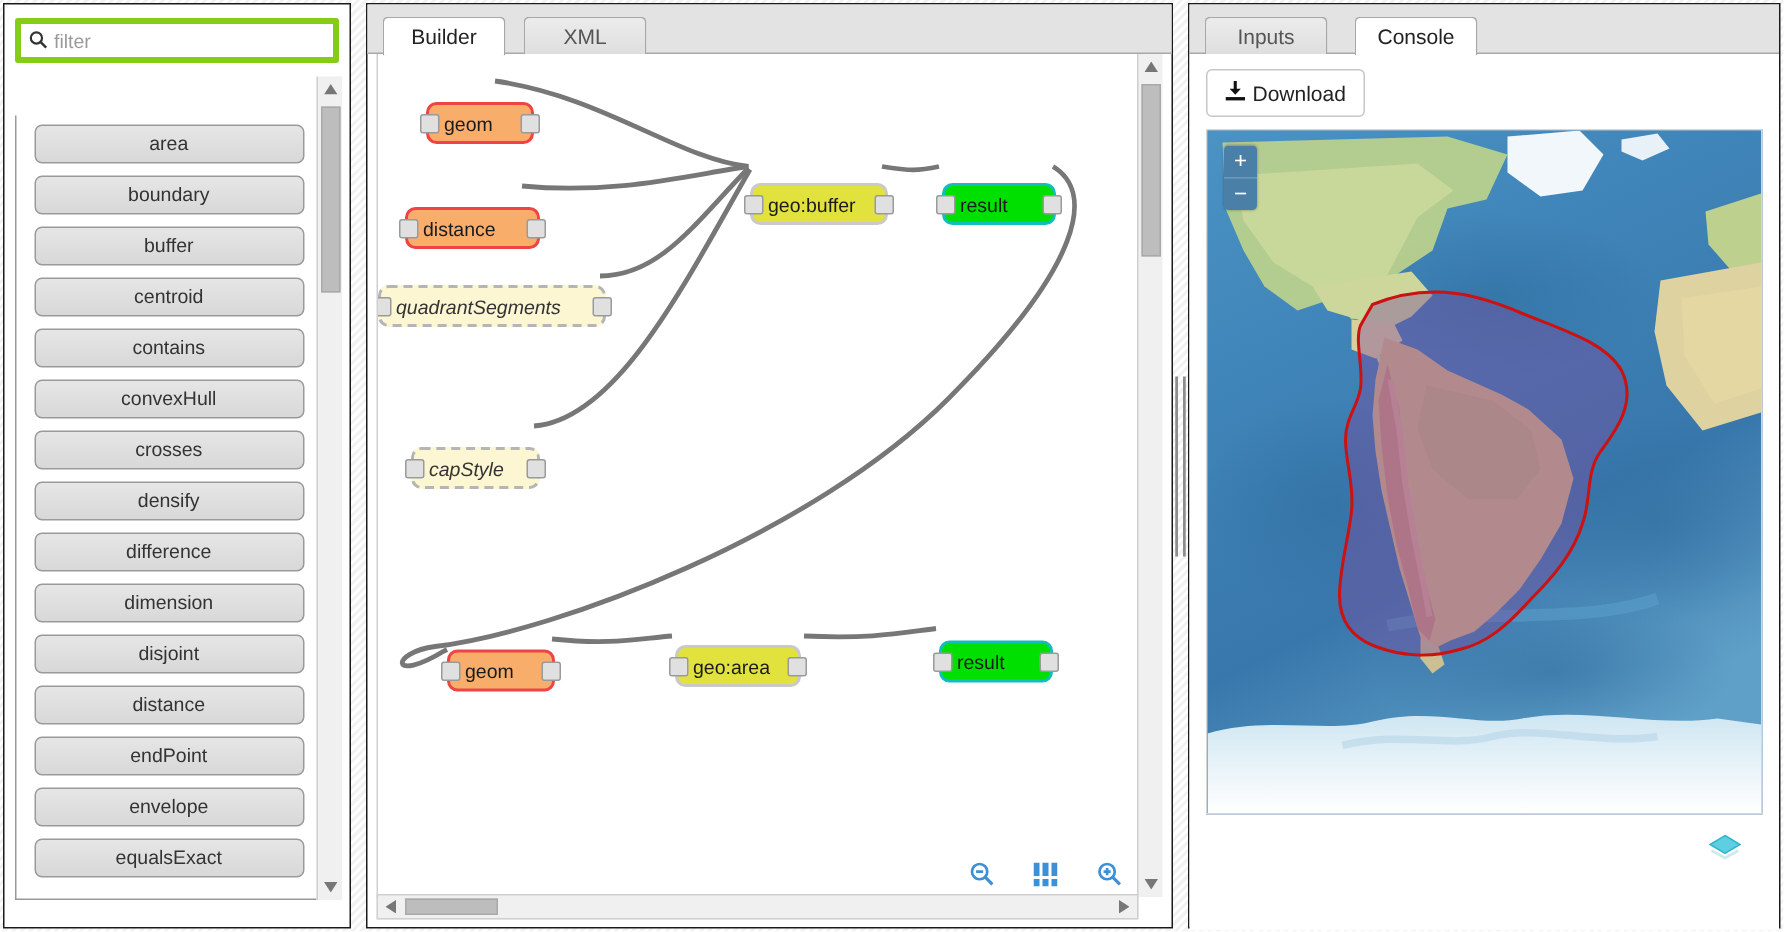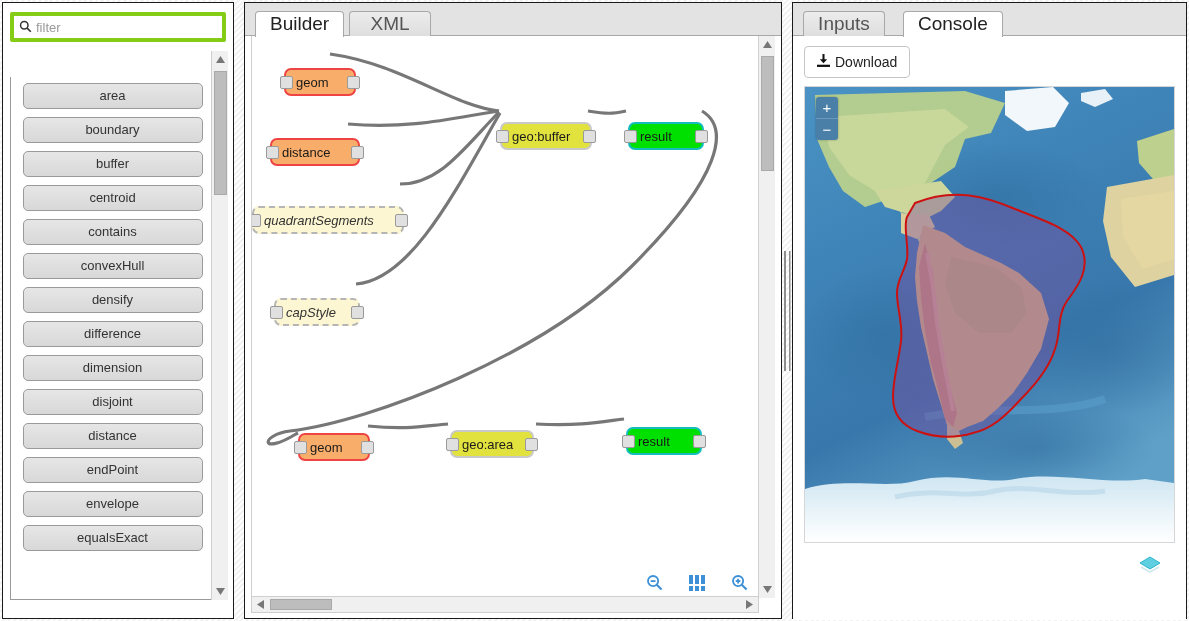--- a/index.html
+++ b/index.html
@@ -120,21 +120,21 @@
     border-bottom: 1px solid #a8a8a8;
     box-sizing: border-box;
   }
   .tab {
     position: absolute; top: 8px;
     height: 25px; line-height: 24px;
     box-sizing: border-box;
     padding: 0 14px;
     min-width: 82px;
     text-align: center;
-    font-size: 19px;
+    font-size: 14px;
     border: 1px solid #a8a8a8;
     border-bottom: none;
     border-radius: 4px 4px 0 0;
     background: linear-gradient(#ececec, #dedede);
     color: #555;
     cursor: pointer;
   }
   .tab.active {
     background: #ffffff;
     color: #222;
@@ -329,20 +329,21 @@
 
 
     <div class="fn-list">
       <div class="fn-inner" id="fn-inner">
           <div class="fn-btn">area</div>
           <div class="fn-btn">boundary</div>
           <div class="fn-btn">buffer</div>
           <div class="fn-btn">centroid</div>
           <div class="fn-btn">contains</div>
           <div class="fn-btn">convexHull</div>
+          <div class="fn-btn">crosses</div>
           <div class="fn-btn">densify</div>
           <div class="fn-btn">difference</div>
           <div class="fn-btn">dimension</div>
           <div class="fn-btn">disjoint</div>
           <div class="fn-btn">distance</div>
           <div class="fn-btn">endPoint</div>
           <div class="fn-btn">envelope</div>
           <div class="fn-btn">equalsExact</div>
         </div>
     </div>
@@ -396,21 +397,21 @@
           <div class="node input" style="left: 32px; top: 32px; width: 72px;">
             <span class="port in"></span>
             <span>geom</span>
             <span class="port out"></span>
           </div>
           <div class="node input" style="left: 18px; top: 102px; width: 90px;">
             <span class="port in"></span>
             <span>distance</span>
             <span class="port out"></span>
           </div>
-          <div class="node opt" style="left: 0px; top: 170px; width: 152px; align-items: center;">
+          <div class="node opt" style="left: 0px; top: 154px; width: 152px; align-items: center;">
             <span class="port in"></span>
             <span>quadrantSegments</span>
             <span class="port out"></span>
           </div>
           <div class="node opt" style="left: 22px; top: 262px; width: 86px;">
             <span class="port in"></span>
             <span>capStyle</span>
             <span class="port out"></span>
           </div>
           <div class="node func" style="left: 248px; top: 86px; width: 92px;">

